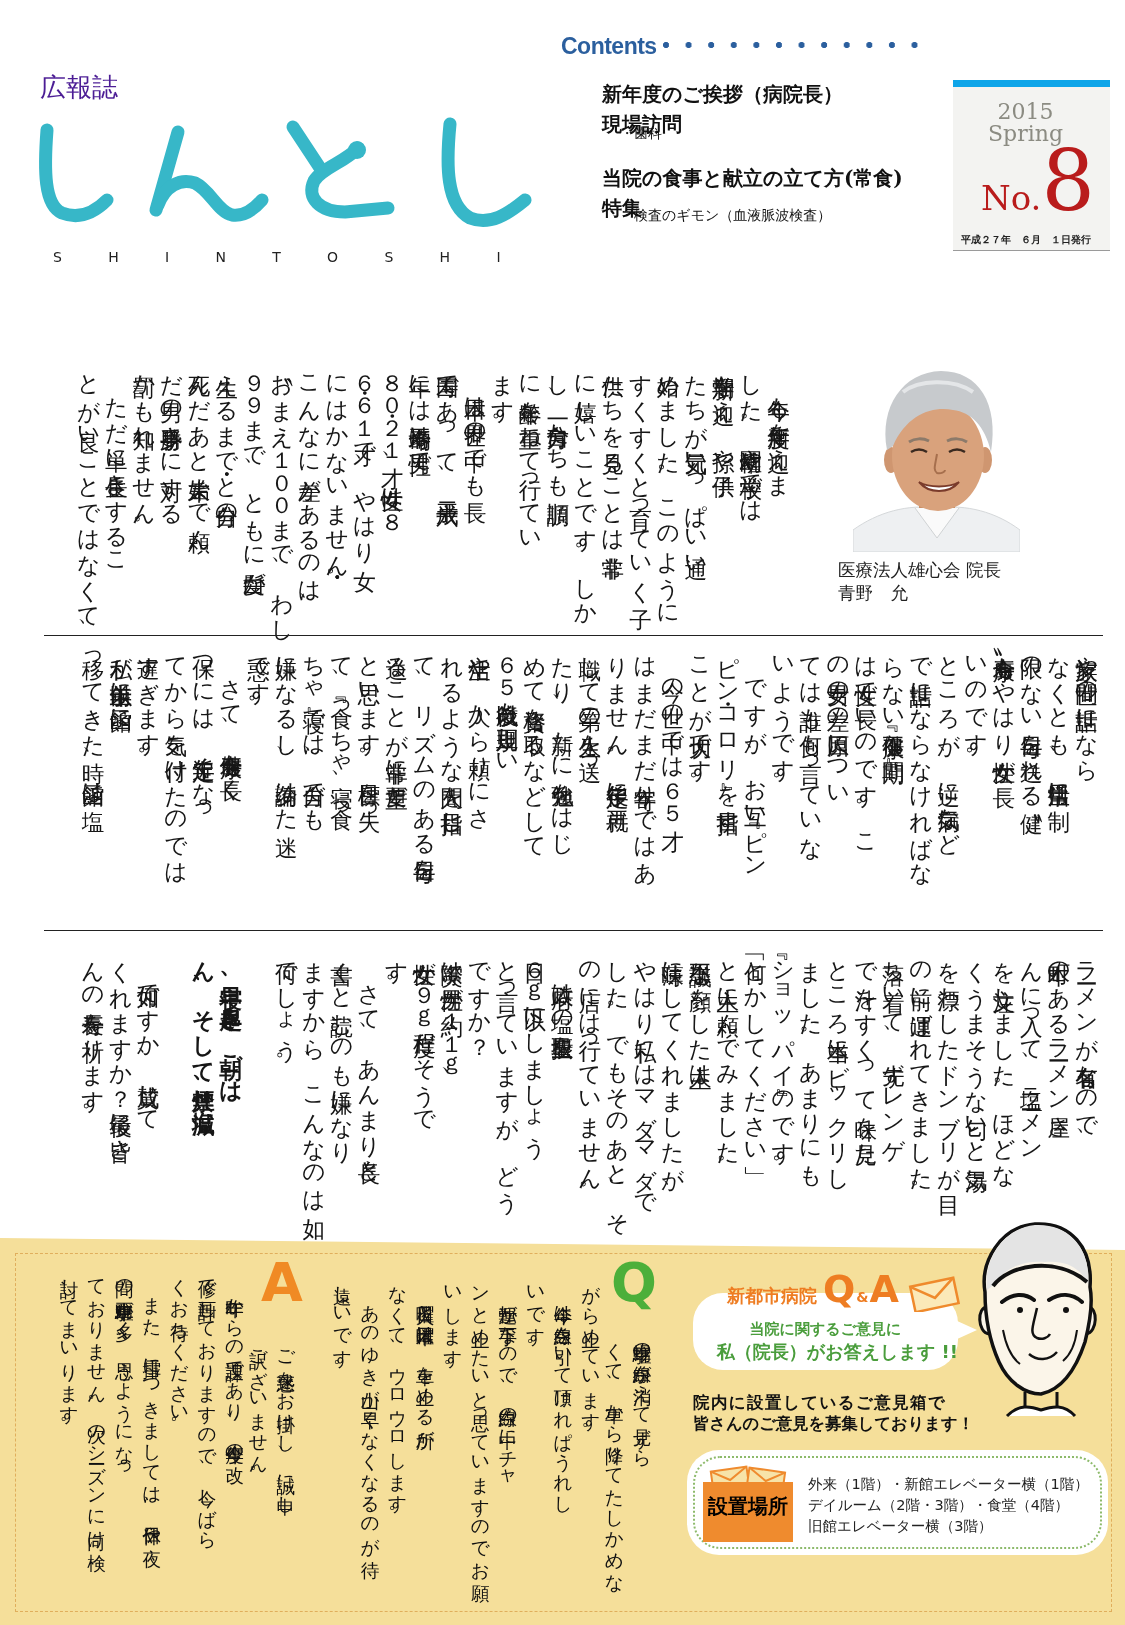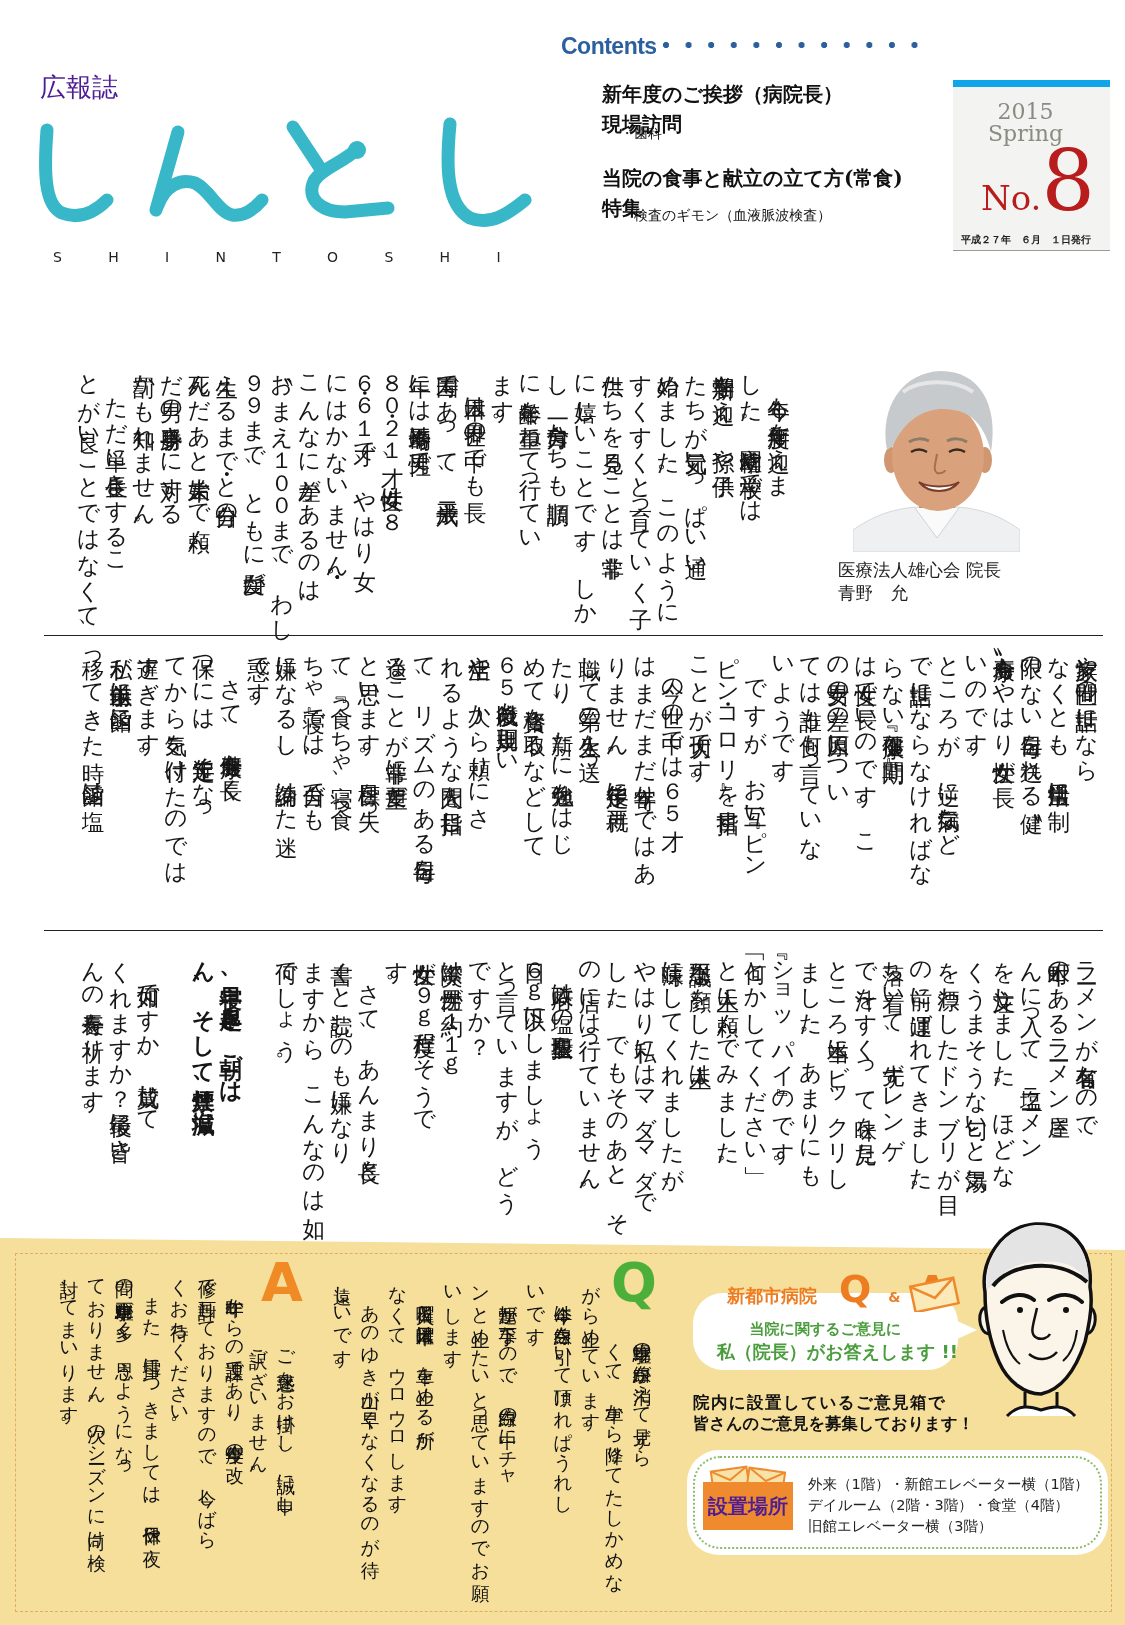--- a/index.html
+++ b/index.html
@@ -36,34 +36,34 @@
 
 
 .panel{left:0;top:1238px;width:1125px;height:387px;background:#f5df9a;clip-path:polygon(0 0,100% 12px,100% 100%,0 100%);}
 .panel-dash{left:15px;top:1253px;width:1095px;height:357px;border:1.6px dashed #e0ae5c;}
 .marker{font-family:"DejaVu Sans",sans-serif;font-weight:bold;font-size:54px;line-height:54px;}
 .q-marker{left:611px;top:1256px;color:#4caf3a;}
 .a-marker{left:261px;top:1256px;color:#f08a24;}
 .vt.gothic{font-family:"DejaVu Sans",sans-serif;font-size:18.6px;color:#111;height:345px;}
 .bubble{left:693px;top:1293px;width:265px;height:77px;background:#ffffff;border-radius:30px;}
 .bubble-tail{left:955px;top:1320px;width:0;height:0;border-top:10px solid transparent;border-bottom:10px solid transparent;border-left:22px solid #ffffff;}
-.qa-title{left:727px;top:1270px;display:flex;align-items:baseline;white-space:nowrap;font-family:"DejaVu Sans",sans-serif;font-weight:bold;color:#ee7d22;gap:16px;}
+.qa-title{left:727px;top:1270px;display:flex;align-items:baseline;white-space:nowrap;font-family:"DejaVu Sans",sans-serif;font-weight:bold;color:#ee7d22;}
 .qa-title-prefix{font-size:18px;margin-right:6px;}
 .qa-title-q{font-size:38px;line-height:38px;}
 .qa-title-amp{font-size:14px;margin:0 1px;}
 .qa-title-a{font-size:38px;line-height:38px;}
 .envelope{left:908px;top:1274px;}
 .bubble-l1{left:693px;top:1320px;width:265px;text-align:center;font-family:"DejaVu Sans",sans-serif;font-weight:bold;font-size:15px;color:#4a9d3c;white-space:nowrap;}
 .bubble-l2{left:693px;top:1340px;width:265px;text-align:right;font-family:"DejaVu Sans",sans-serif;font-weight:bold;font-size:18px;color:#4a9d3c;white-space:nowrap;}
 .caricature{left:975px;top:1222px;}
 .invite1{left:693px;top:1392px;font-family:"DejaVu Sans",sans-serif;font-weight:bold;font-size:16.5px;letter-spacing:1.4px;color:#111;white-space:nowrap;}
 .invite2{left:693px;top:1413px;font-family:"DejaVu Sans",sans-serif;font-weight:bold;font-size:16.3px;color:#111;white-space:nowrap;}
 .loc-box{left:687px;top:1450px;width:421px;height:105px;background:#ffffff;border-radius:32px;}
 .loc-box-inner{position:absolute;left:6px;top:6px;right:6px;bottom:6px;border:2px dotted #8dba6b;border-radius:27px;}
-.loc-label{left:703px;top:1482px;width:90px;height:48px;background:#ef8b2e;color:#4c1d95;font-family:"DejaVu Serif",serif;font-weight:bold;font-size:20px;line-height:48px;text-align:center;white-space:nowrap;}
+.loc-label{left:703px;top:1482px;width:90px;height:60px;background:#ef8b2e;color:#000000;font-family:"DejaVu Serif",serif;font-weight:bold;font-size:20px;line-height:48px;text-align:center;white-space:nowrap;}
 .loc-envelopes{left:708px;top:1465px;}
 .loc-line{left:808px;font-family:"DejaVu Sans",sans-serif;font-size:14.5px;line-height:20px;color:#222;white-space:nowrap;}
 </style>
 </head>
 <body>
 
 <div class="page">
 
   <div class="abs mag-label">広報誌</div>
 

